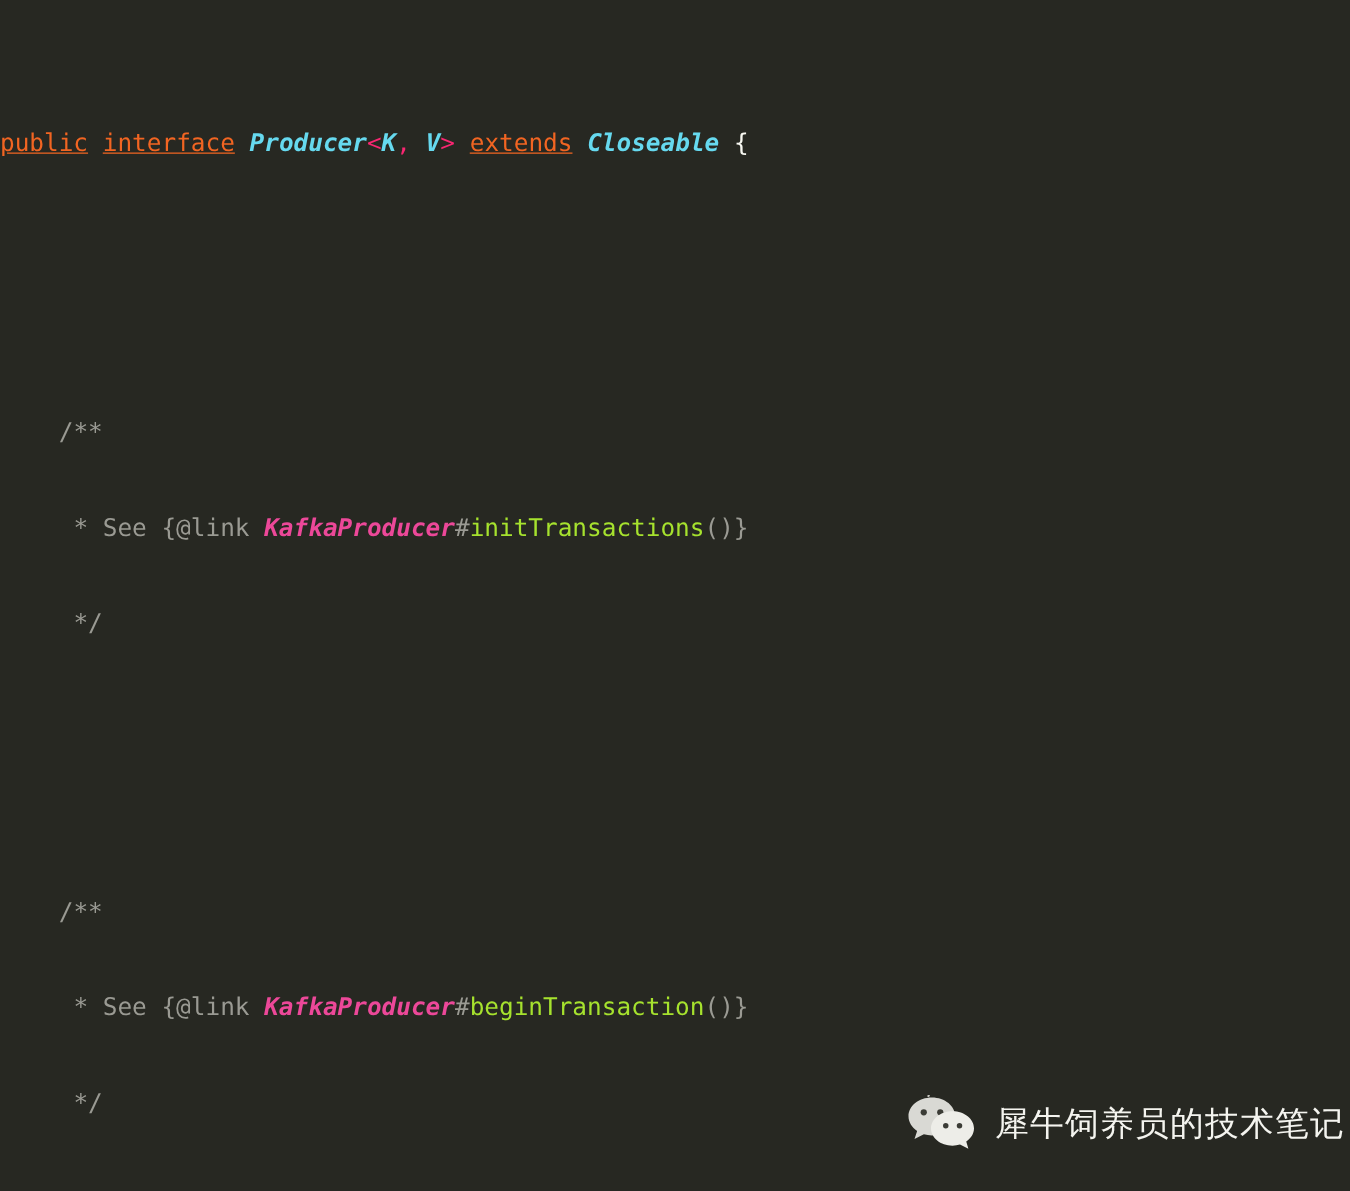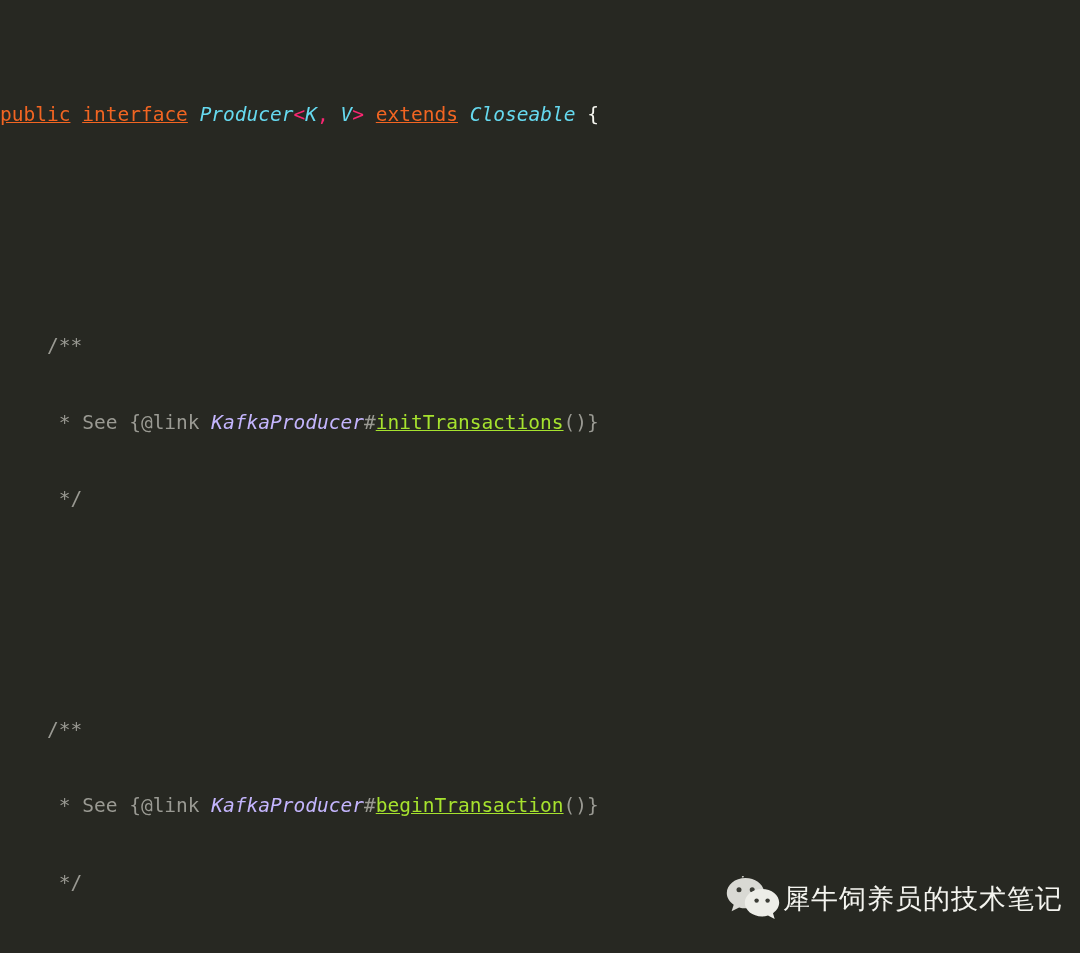--- a/index.html
+++ b/index.html
@@ -28,37 +28,37 @@
     white-space: pre;
     tab-size: 4;
   }
   .line {
     height: 25.6px;
     white-space: pre;
     position: relative;
   }
   
   .kw   { color: #F26522; text-decoration: underline; }            
-  .typ  { color: #66D9EF; font-style: italic; }  
-  .mth  { color: #A6E22E; text-decoration: underline; }            
+  .typ  { color: #66D9EF; font-style: italic; font-weight: bold; }  
+  .mth  { color: #A6E22E; }            
   .pun  { color: #F92672; }            
   .pln  { color: #F8F8F2; }            
   .cmt  { color: #9A9A93; }            
-  .cmt .typ { color: #c4b5fd; font-style: italic; }
+  .cmt .typ { color: #ec4899; font-style: italic; }
   .cmt .mth { color: #A6E22E; font-style: normal; }
   .cmt .hash { color: #9A9A93; }
 
   
   #watermark {
     position: absolute;
     left: 726px;
     top: 876px;
     display: flex;
     align-items: center;
-    gap: 3px;
+    gap: 16px;
     pointer-events: none;
   }
   #watermark .wm-icon {
     width: 54px;
     height: 46px;
     position: relative;
     flex: 0 0 auto;
   }
   #watermark .wm-text {
     color: #f4f4ef;

